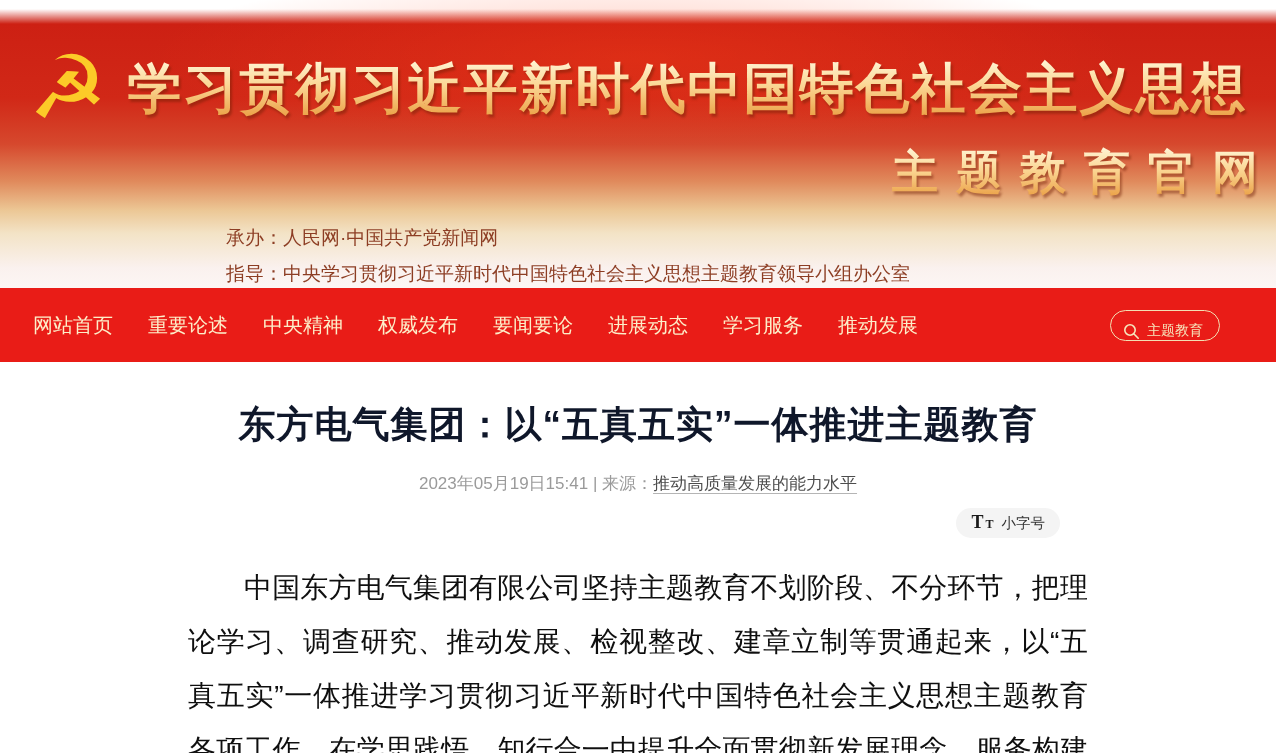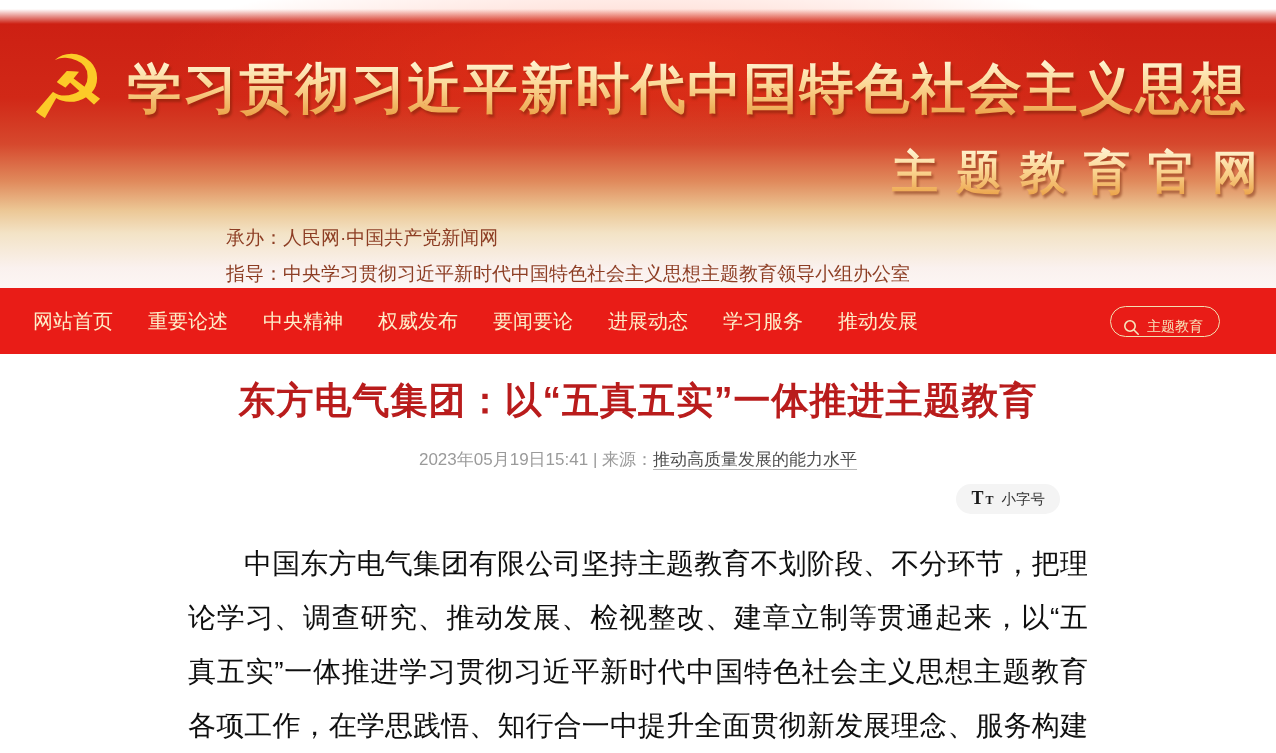--- a/index.html
+++ b/index.html
@@ -55,21 +55,21 @@
   .title-line2 { font-size: 46px; line-height: 52px; letter-spacing: 18px; text-indent: 18px; display:inline-block; }
   .banner-info {
     margin: 22px 0 0 226px;
     color: #8d3e24;
     font-size: 19px;
     line-height: 36px;
   }
 
   
   .nav {
-    height: 66px;
+    height: 74px;
     background: #e91c17;
     display: flex;
     align-items: center;
     padding: 0 56px 0 33px;
   }
   .nav-items { display: flex; gap: 35px; flex: 1; }
   .nav-item {
     color: #fdeec9;
     font-size: 20px;
     text-decoration: none;
@@ -86,25 +86,25 @@
     padding: 0 16px 0 12px;
     color: #f6e7bd;
     font-size: 14px;
     cursor: pointer;
   }
   .search-box svg { display: block; }
 
   
   .content { width: 900px; margin: 0 auto; }
   .article-title {
-    margin-top: 22px;
+    margin-top: 38px;
     text-align: center;
     font-size: 37px;
     font-weight: bold;
-    color: #b91c1c;
+    color: #0f172a;
     letter-spacing: 1px;
   }
   .article-meta {
     margin-top: 22px;
     text-align: center;
     font-size: 17px;
     color: #9a9a9a;
   }
   .article-meta .source-name {
     color: #4d4d4d;

